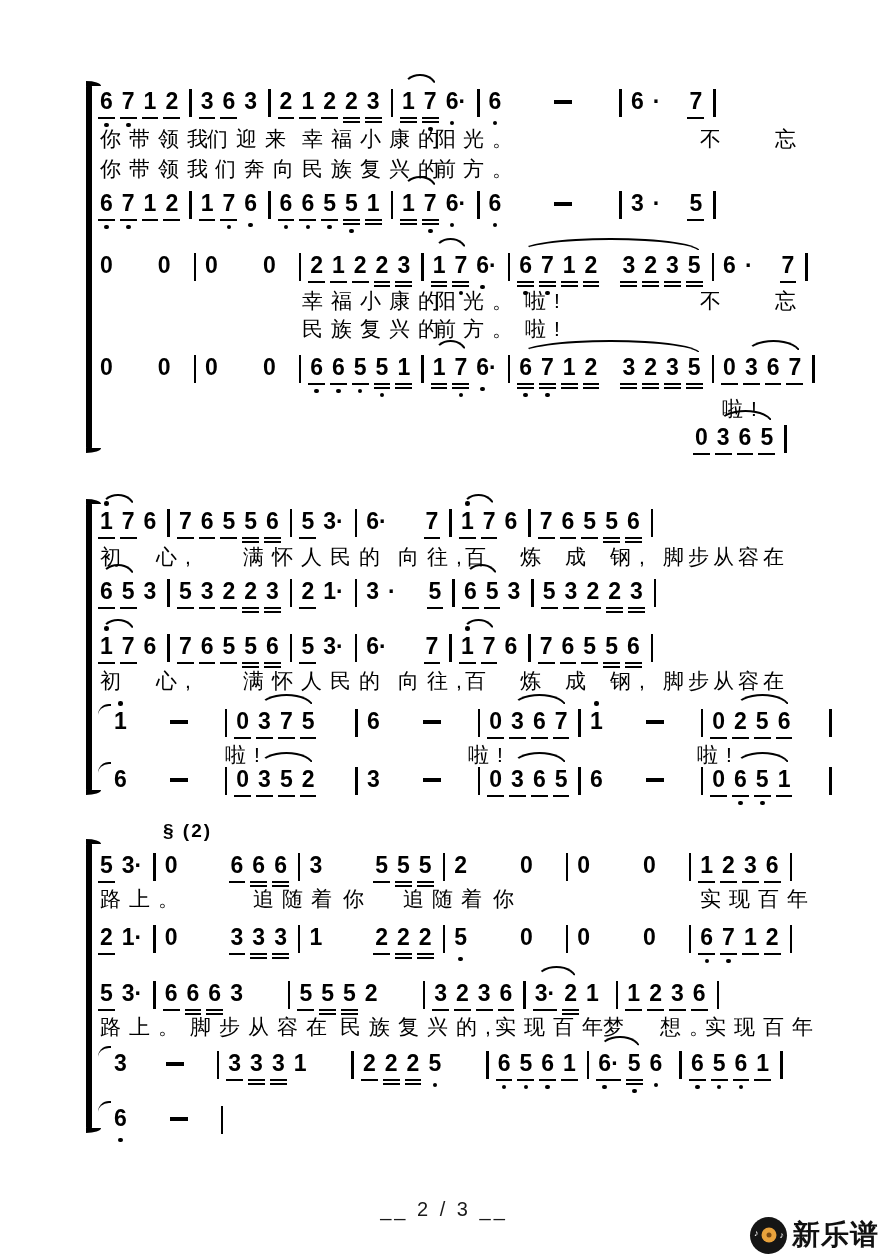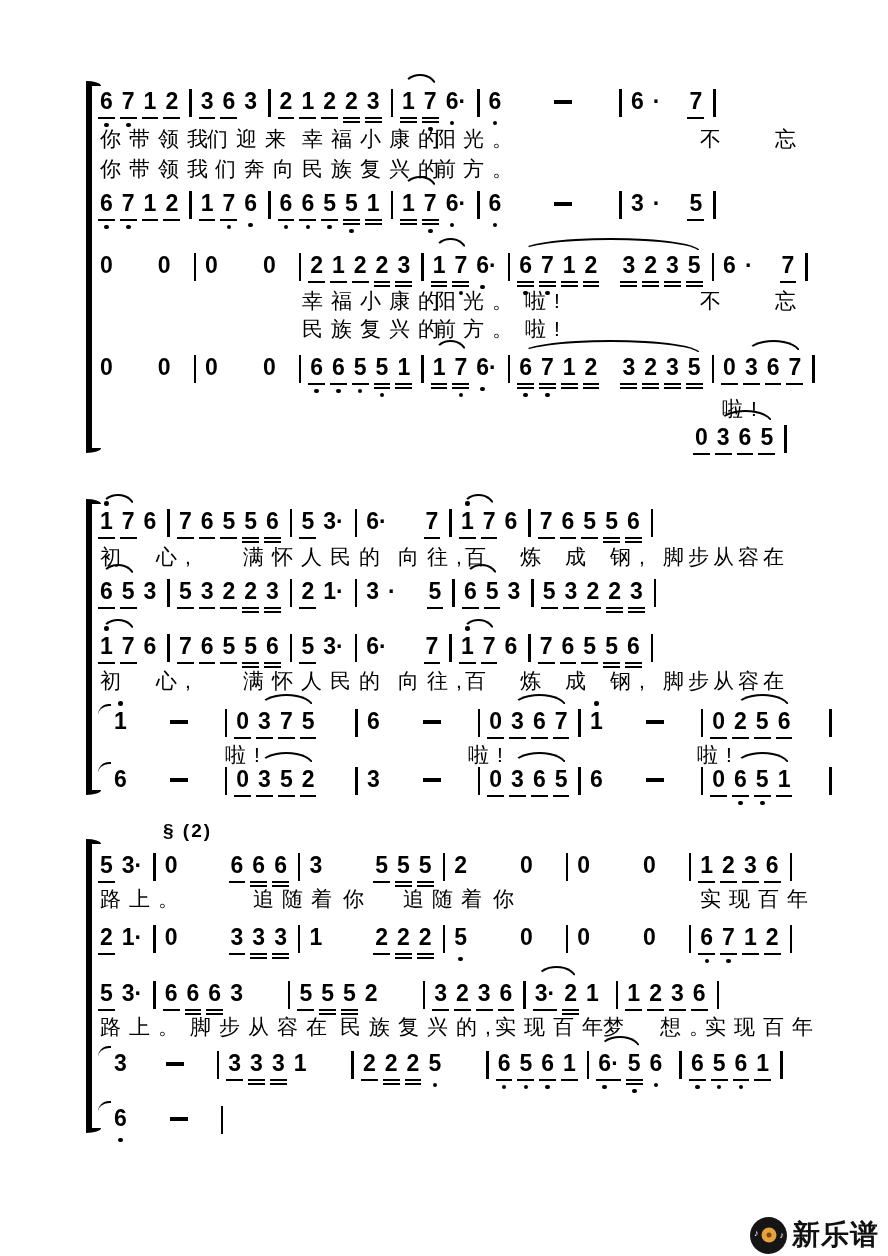--- a/index.html
+++ b/index.html
@@ -608,20 +608,21 @@
       </div>
       <div class="notes-row" style="left: 100px; top: 1105px;">
         <span class="tiein"></span>
         <span class="note dlo">6</span>
         <span class="sp" style="width: 34px;"></span>
         <span class="dash"></span>
         <span class="sp" style="width: 22px;"></span>
         <span class="bar"></span>
       </div>
     </div>
+  <div class="footer">__ 2 / 3 __</div>
   <div class="logo">
     <span class="vinyl">
       <span class="vn1">♪</span>
       <span class="vn2">♪</span>
       <span class="vlabel"></span>
       <span class="vhole"></span>
     </span>
     <span class="logo-text">新乐谱</span>
   </div>
 </div>

